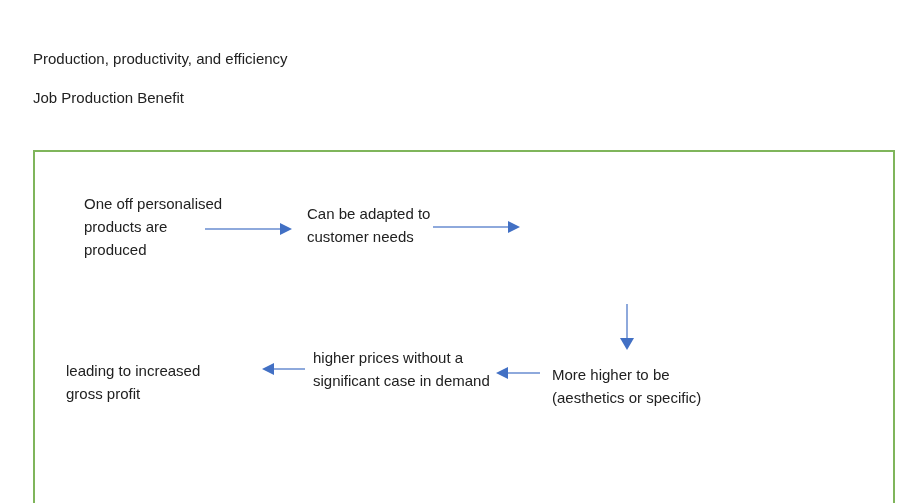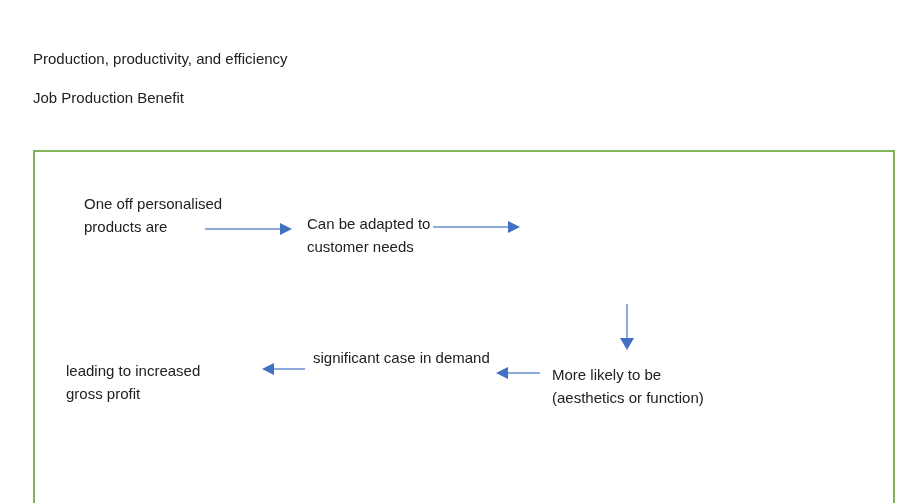--- a/index.html
+++ b/index.html
@@ -56,54 +56,56 @@
 <div class="page">
 
   <div class="heading title">Production, productivity, and efficiency</div>
   <div class="heading subtitle">Job Production Benefit</div>
 
   <div class="flow-box"></div>
 
   <div class="node" style="left:84px; top:156px;">
     <div>One off personalised</div>
     <div>products are</div>
+    <div>produced</div>
   </div>
 
   <svg class="arrow" style="left:205px; top:187px;" width="87" height="12">
     <line x1="0" y1="6" x2="75" y2="6"></line>
     <polygon points="75,0 87,6 75,12"></polygon>
   </svg>
 
-  <div class="node" style="left:307px; top:176px;">
+  <div class="node" style="left:307px; top:166px;">
     <div>Can be adapted to</div>
     <div>customer needs</div>
   </div>
 
   <svg class="arrow" style="left:433px; top:185px;" width="87" height="12">
     <line x1="0" y1="6" x2="75" y2="6"></line>
     <polygon points="75,0 87,6 75,12"></polygon>
   </svg>
 
 
   <svg class="arrow" style="left:620px; top:268px;" width="14" height="46">
     <line x1="7" y1="0" x2="7" y2="34"></line>
     <polygon points="0,34 14,34 7,46"></polygon>
   </svg>
 
   <div class="node" style="left:552px; top:327px;">
-    <div>More likely to be</div>
-    <div>(aesthetics or function)</div>
+    <div>More higher to be</div>
+    <div>(aesthetics or specific)</div>
   </div>
 
   <svg class="arrow" style="left:496px; top:331px;" width="44" height="12">
     <polygon points="12,0 0,6 12,12"></polygon>
     <line x1="12" y1="6" x2="44" y2="6"></line>
   </svg>
 
   <div class="node" style="left:313px; top:310px;">
+    <div>higher prices without a</div>
     <div>significant case in demand</div>
   </div>
 
   <svg class="arrow" style="left:262px; top:327px;" width="43" height="12">
     <polygon points="12,0 0,6 12,12"></polygon>
     <line x1="12" y1="6" x2="43" y2="6"></line>
   </svg>
 
   <div class="node" style="left:66px; top:323px;">
     <div>leading to increased</div>

